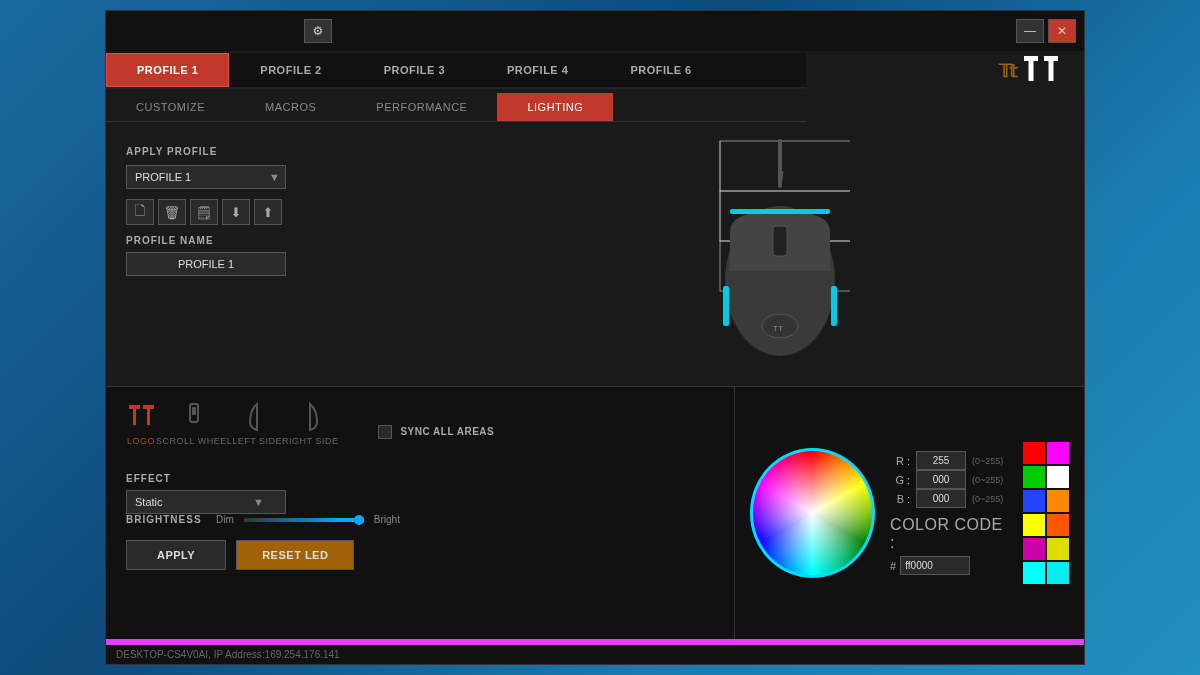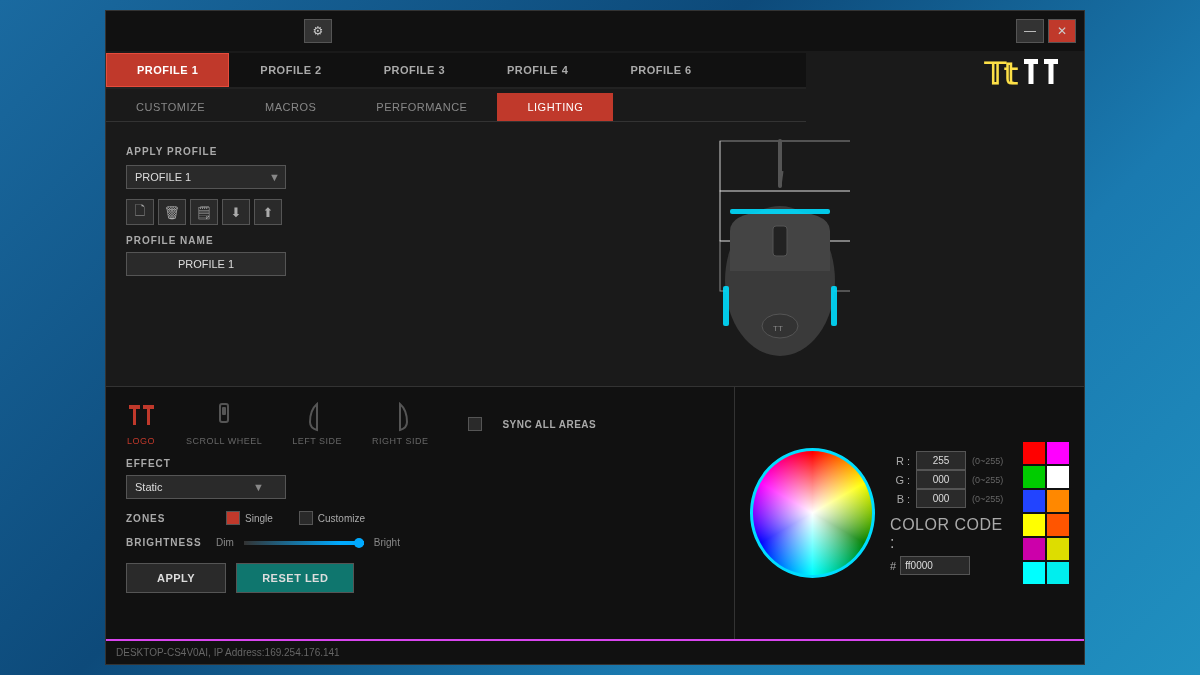--- a/index.html
+++ b/index.html
@@ -224,21 +224,21 @@
 
     .bottom-left {
       width: 690px;
       padding: 15px 20px;
     }
 
     
     .zone-icons {
       display: flex;
       align-items: flex-end;
-      gap: 30px;
+      margin-bottom: 15px;
     }
 
     .zone-icon-item {
       display: flex;
       flex-direction: column;
       align-items: center;
       gap: 4px;
     }
 
     .zone-icon-label {
@@ -249,41 +249,40 @@
       text-transform: uppercase;
     }
 
     .zone-icon-label.active {
       color: #c0392b;
     }
 
     .sync-area {
       display: flex;
       align-items: center;
-      gap: 20px;
+      gap: 8px;
       margin-left: auto;
     }
 
     .sync-checkbox {
       width: 14px;
       height: 14px;
       background: #2a2a2a;
       border: 1px solid #555;
     }
 
     .sync-label {
       color: #aaa;
       font-size: 10px;
       font-weight: bold;
       letter-spacing: 0.5px;
     }
 
     
     .effect-section {
-      margin-bottom: 12px;
     }
 
     .effect-label {
       color: #aaa;
       font-size: 10px;
       font-weight: bold;
       letter-spacing: 1px;
       margin-bottom: 6px;
     }
 
@@ -408,21 +407,21 @@
       border: 1px solid #555;
       color: #ddd;
       padding: 8px 30px;
       font-size: 11px;
       font-weight: bold;
       cursor: pointer;
       letter-spacing: 0.5px;
     }
 
     .reset-btn {
-      background: #0f766e;
+      background: #a16207;
       border: 1px solid #555;
       color: #ddd;
       padding: 8px 25px;
       font-size: 11px;
       font-weight: bold;
       cursor: pointer;
       letter-spacing: 0.5px;
     }
 
     
@@ -533,21 +532,21 @@
     }
 
     
     .status-bar {
       position: absolute;
       bottom: 0;
       left: 0;
       right: 0;
       height: 25px;
       background: #111;
-      border-top: 2px solid #d946ef;
+      border-top: 6px solid #d946ef;
       display: flex;
       align-items: center;
       padding: 0 10px;
     }
 
     .status-text {
       color: #666;
       font-size: 10px;
     }
 
@@ -573,21 +572,21 @@
     }
   </style>
 </head>
 <body>
 
 <div class="desktop">
   <div class="app-window">
 
     <div class="title-bar">
       <div class="brand-area">
-        <span class="tt-logo" style="color:#fde047;font-size:30px;letter-spacing:-2px;">𝕋𝕥</span>
+        <span class="tt-logo" style="color:#a16207;font-size:18px;letter-spacing:-2px;">𝕋𝕥</span>
         <svg width="40" height="30" viewBox="0 0 40 30">
           <rect x="0" y="0" width="14" height="5" fill="white"></rect>
           <rect x="4.5" y="5" width="5" height="20" fill="white"></rect>
           <rect x="20" y="0" width="14" height="5" fill="white"></rect>
           <rect x="24.5" y="5" width="5" height="20" fill="white"></rect>
         </svg>
       </div>
       <div class="title-bar-btn" style="margin-right: 680px;">⚙</div>
       <div class="title-bar-btn">—</div>
       <div class="title-bar-btn close">✕</div>
@@ -716,33 +715,20 @@
           <div class="effect-select-container">
             <select class="effect-select">
               <option>Static</option>
               <option>Pulse</option>
               <option>Flash</option>
             </select>
             <span class="select-arrow">▼</span>
           </div>
         </div>
 
-        <div class="zones-row">
-          <span class="zones-label">ZONES</span>
-          <div class="radio-group">
-            <div class="radio-item">
-              <div class="radio-box"></div>
-              <span class="radio-label">Single</span>
-            </div>
-            <div class="radio-item" style="margin-left:20px;">
-              <div class="radio-box inactive"></div>
-              <span class="radio-label">Customize</span>
-            </div>
-          </div>
-        </div>
 
         <div class="brightness-row">
           <span class="brightness-label-main">BRIGHTNESS</span>
           <span class="brightness-dim">Dim</span>
           <div class="brightness-slider">
             <div class="slider-thumb"></div>
           </div>
           <span class="brightness-bright">Bright</span>
         </div>
 

